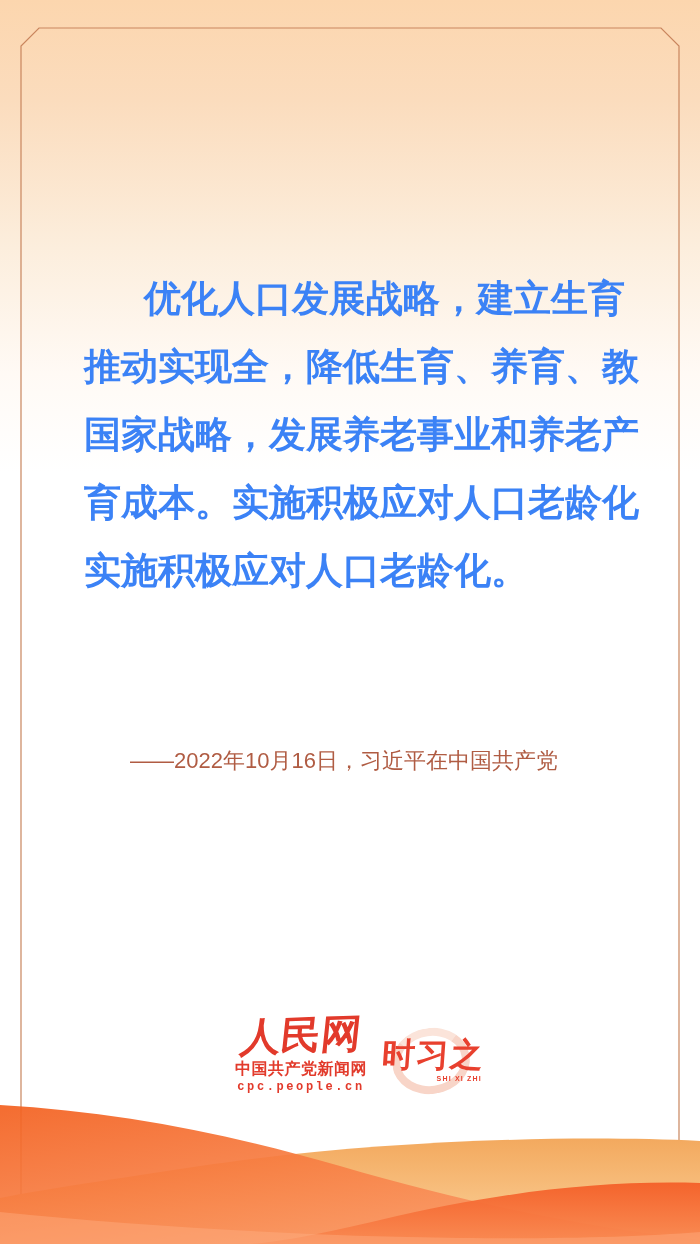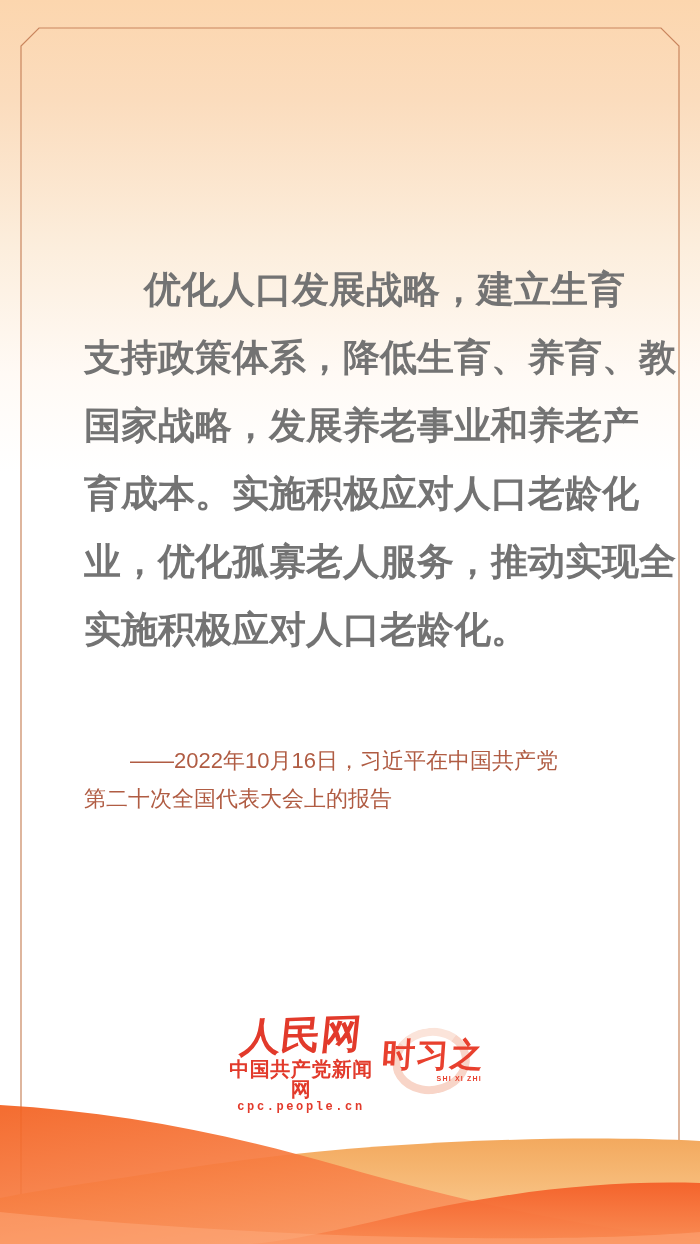--- a/index.html
+++ b/index.html
@@ -3,41 +3,41 @@
 <meta charset="utf-8">
 <style>
   html,body{margin:0;padding:0;}
   body{
     width:700px;height:1244px;position:relative;overflow:hidden;
     font-family:"Liberation Sans","DejaVu Sans",sans-serif;
     background:linear-gradient(180deg,#fcd6ae 0%,#fbdcbd 8%,#fceedd 20%,#fffaf5 30%,#ffffff 38%,#ffffff 100%);
   }
   .frame-svg{position:absolute;left:0;top:0;z-index:1;}
   .quote{
-    position:absolute;left:84px;top:256px;width:556px;z-index:2;
+    position:absolute;left:84px;top:265px;width:556px;z-index:2;
     font-family:"Liberation Serif","DejaVu Serif",serif;
     font-weight:700;font-size:37px;line-height:68px;
-    color:#737373;letter-spacing:0px;
+    color:#3b82f6;letter-spacing:0px;
   }
   .quote .line{white-space:nowrap;}
   .quote .line.first{text-indent:60px;}
   .attribution{
     position:absolute;left:84px;top:742px;width:560px;z-index:2;
     font-size:22px;line-height:37.5px;color:#b05c43;font-weight:400;
   }
   .attribution .line{white-space:nowrap;}
   .attribution .line.first{text-indent:46px;}
   .footer{position:absolute;left:0;top:1014px;width:700px;height:90px;z-index:2;}
   .people-logo{position:absolute;left:228px;top:0;width:146px;text-align:center;color:#e23a2b;}
   .people-brand{
     display:block;font-family:"Liberation Serif","DejaVu Serif",serif;
     font-size:40px;line-height:44px;font-weight:700;
     transform:skewX(-8deg) rotate(-2deg);color:#e23a2b;
   }
-  .people-subtitle{display:block;font-size:20px;line-height:20px;font-weight:700;letter-spacing:0.5px;margin-top:1px;}
+  .people-subtitle{display:block;font-size:16px;line-height:20px;font-weight:700;letter-spacing:0.5px;margin-top:1px;}
   .people-domain{display:block;font-size:12px;line-height:15px;font-weight:700;letter-spacing:2.6px;margin-top:1px;font-family:"Liberation Mono","DejaVu Sans Mono",monospace;}
   .shixizhi-logo{position:absolute;left:380px;top:6px;width:106px;height:80px;}
   .brush-ring{
     position:absolute;left:12px;top:8px;width:62px;height:50px;
     border:8px solid #f8d5c8;border-radius:50%;
     transform:rotate(-8deg);
     border-top-color:#fbe4da;
   }
   .shixizhi-brand{
     position:absolute;left:0;top:18px;width:100%;text-align:center;
@@ -52,30 +52,28 @@
 </style>
 </head>
 <body>
 
 <svg class="frame-svg" width="700" height="1244" viewBox="0 0 700 1244">
   <path d="M21,1244 L21,46 L39,28 L661,28 L679,46 L679,1244" fill="none" stroke="#c9855e" stroke-width="1.2"></path>
 </svg>
 
 <div class="quote">
   <div class="line first">优化人口发展战略，建立生育</div>
-  <div class="line">支持政策体系，降低生育、养育、教</div>
+  <div class="line">推动实现全，降低生育、养育、教</div>
   <div class="line">国家战略，发展养老事业和养老产</div>
   <div class="line">育成本。实施积极应对人口老龄化</div>
-  <div class="line">业，优化孤寡老人服务，推动实现全</div>
   <div class="line">实施积极应对人口老龄化。</div>
 </div>
 
 <div class="attribution">
   <div class="line first">——2022年10月16日，习近平在中国共产党</div>
-  <div class="line">第二十次全国代表大会上的报告</div>
 </div>
 
 <div class="footer">
   <div class="people-logo">
     <span class="people-brand">人民网</span>
     <span class="people-subtitle">中国共产党新闻网</span>
     <span class="people-domain">cpc.people.cn</span>
   </div>
   <div class="shixizhi-logo">
     <span class="brush-ring"></span>

